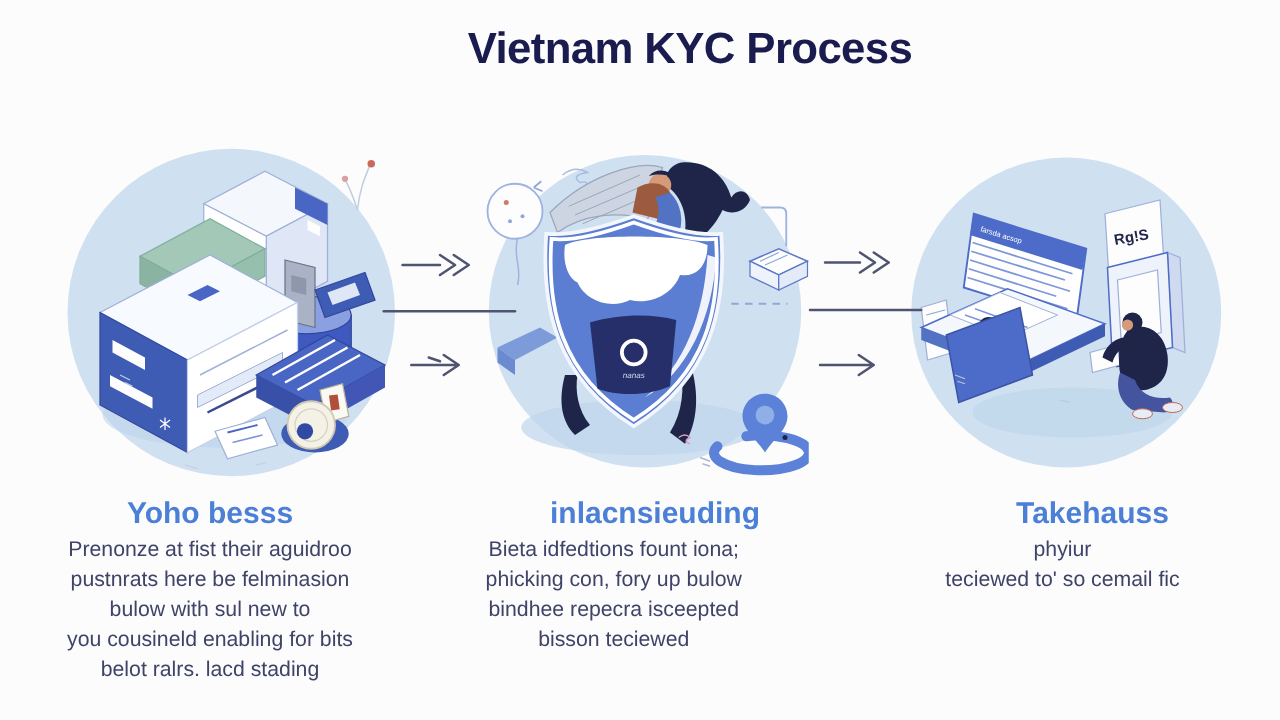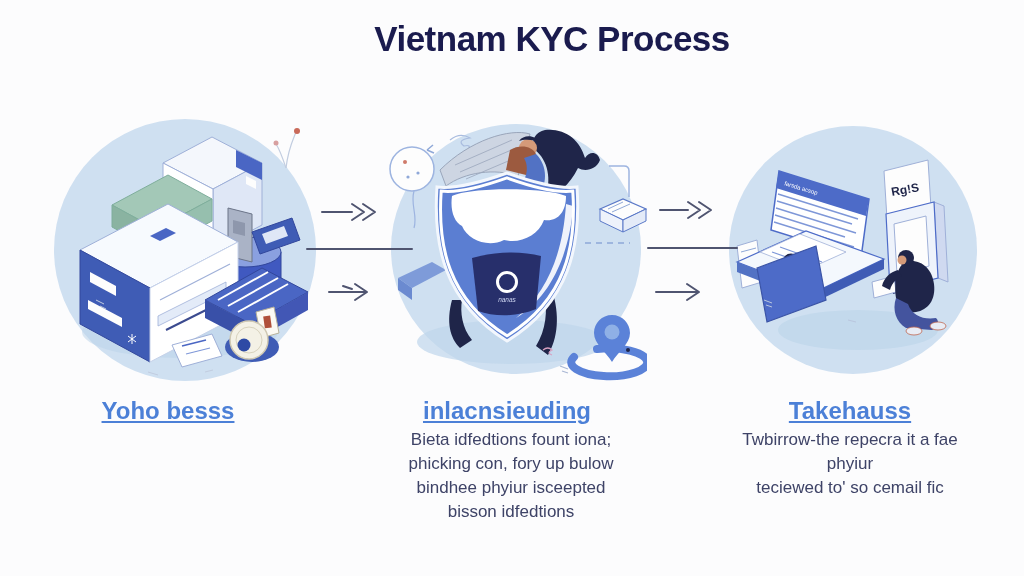--- a/index.html
+++ b/index.html
@@ -1,21 +1,21 @@
 <!DOCTYPE html>
 <html><head>
 <meta charset="utf-8">
 <style>
   html,body { margin:0; padding:0; background:#fcfcfd; }
   body { width:1024px; height:576px; overflow:hidden; font-family:"Liberation Sans", sans-serif; }
   .canvas { position:relative; width:1024px; height:576px; background:#fcfcfd; }
   .title { position:absolute; top:19px; left:0; width:100%; text-align:center;
            font-size:35px; font-weight:800; color:#1a1b4e; letter-spacing:-0.5px; margin:0;padding-left:40px; }
   .illu { position:absolute; }
-  .step-heading { position:absolute; text-align:center; font-size:24px; font-weight:700; color:#4c80d7;text-decoration:underline; }
+  .step-heading { position:absolute; text-align:center; font-size:24px; font-weight:700; color:#4c80d7; }
   .step-body { position:absolute; text-align:center; font-size:17px; line-height:24px; color:#3e4367; }
   .arrows { position:absolute; left:0; top:0; pointer-events:none; }
 </style>
 </head>
 <body>
 
 <div class="canvas">
 
   <h1 class="title">Vietnam KYC Process</h1>
 
@@ -236,29 +236,35 @@
       <path d="M322,212 H352 M352,204 L364,212 L352,220 M363,204 L375,212 L363,220"></path>
       <path d="M307,249 H412"></path>
       <path d="M329,292 H366 M355,284 L367,292 L355,300 M343,286 L352,289"></path>
       <path d="M660,210 H688 M688,202 L700,210 L688,218 M699,202 L711,210 L699,218"></path>
       <path d="M648,248 H737"></path>
       <path d="M656,292 H698 M687,284 L699,292 L687,300"></path>
     </g>
   </svg>
 
   <div class="step-heading" style="left:18px; top:397px; width:300px;">Yoho besss</div>
-
-  <div class="step-heading" style="left:357px; top:397px; width:300px;">inlacnsieuding</div>
-  <div class="step-body" style="left:356px; top:428px; width:310px;">
+  <div class="step-body" style="left:10px; top:428px; width:316px;">
+    <div>Prenonze at fist their aguidroo</div>
+    <div>pustnrats here be felminasion</div>
+    <div>bulow with sul new to</div>
+    <div>you cousineld enabling for bits</div>
+    <div>belot ralrs. lacd stading</div>
+  </div>
+
+  <div class="step-heading" style="left:374px; top:397px; width:300px;">inlacnsieuding</div>
+  <div class="step-body" style="left:336px; top:428px; width:310px;">
     <div>Bieta idfedtions fount iona;</div>
     <div>phicking con, fory up bulow</div>
-    <div>bindhee phyiur isceepted</div>
-    <div>bisson idfedtions</div>
+    <div>bindhee repecra isceepted</div>
+    <div>bisson teciewed</div>
   </div>
 
-  <div class="step-heading" style="left:700px; top:397px; width:300px;">Takehauss</div>
+  <div class="step-heading" style="left:724px; top:397px; width:300px;">Takehauss</div>
   <div class="step-body" style="left:695px; top:428px; width:310px;">
-    <div>Twbirrow-the repecra it a fae</div>
     <div>phyiur</div>
     <div>teciewed to' so cemail fic</div>
   </div>
 
 </div>
 
 </body></html>

